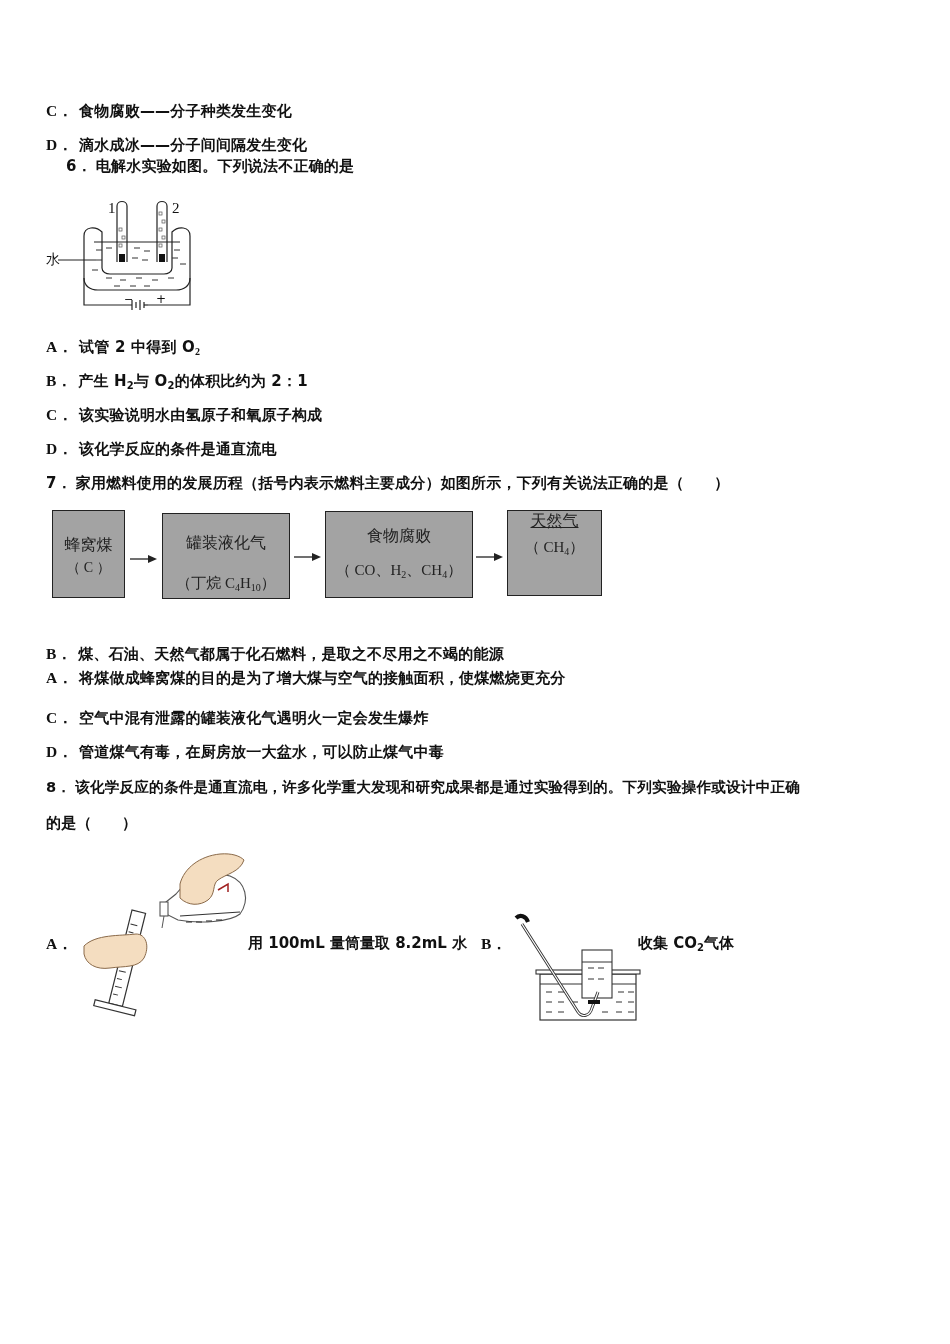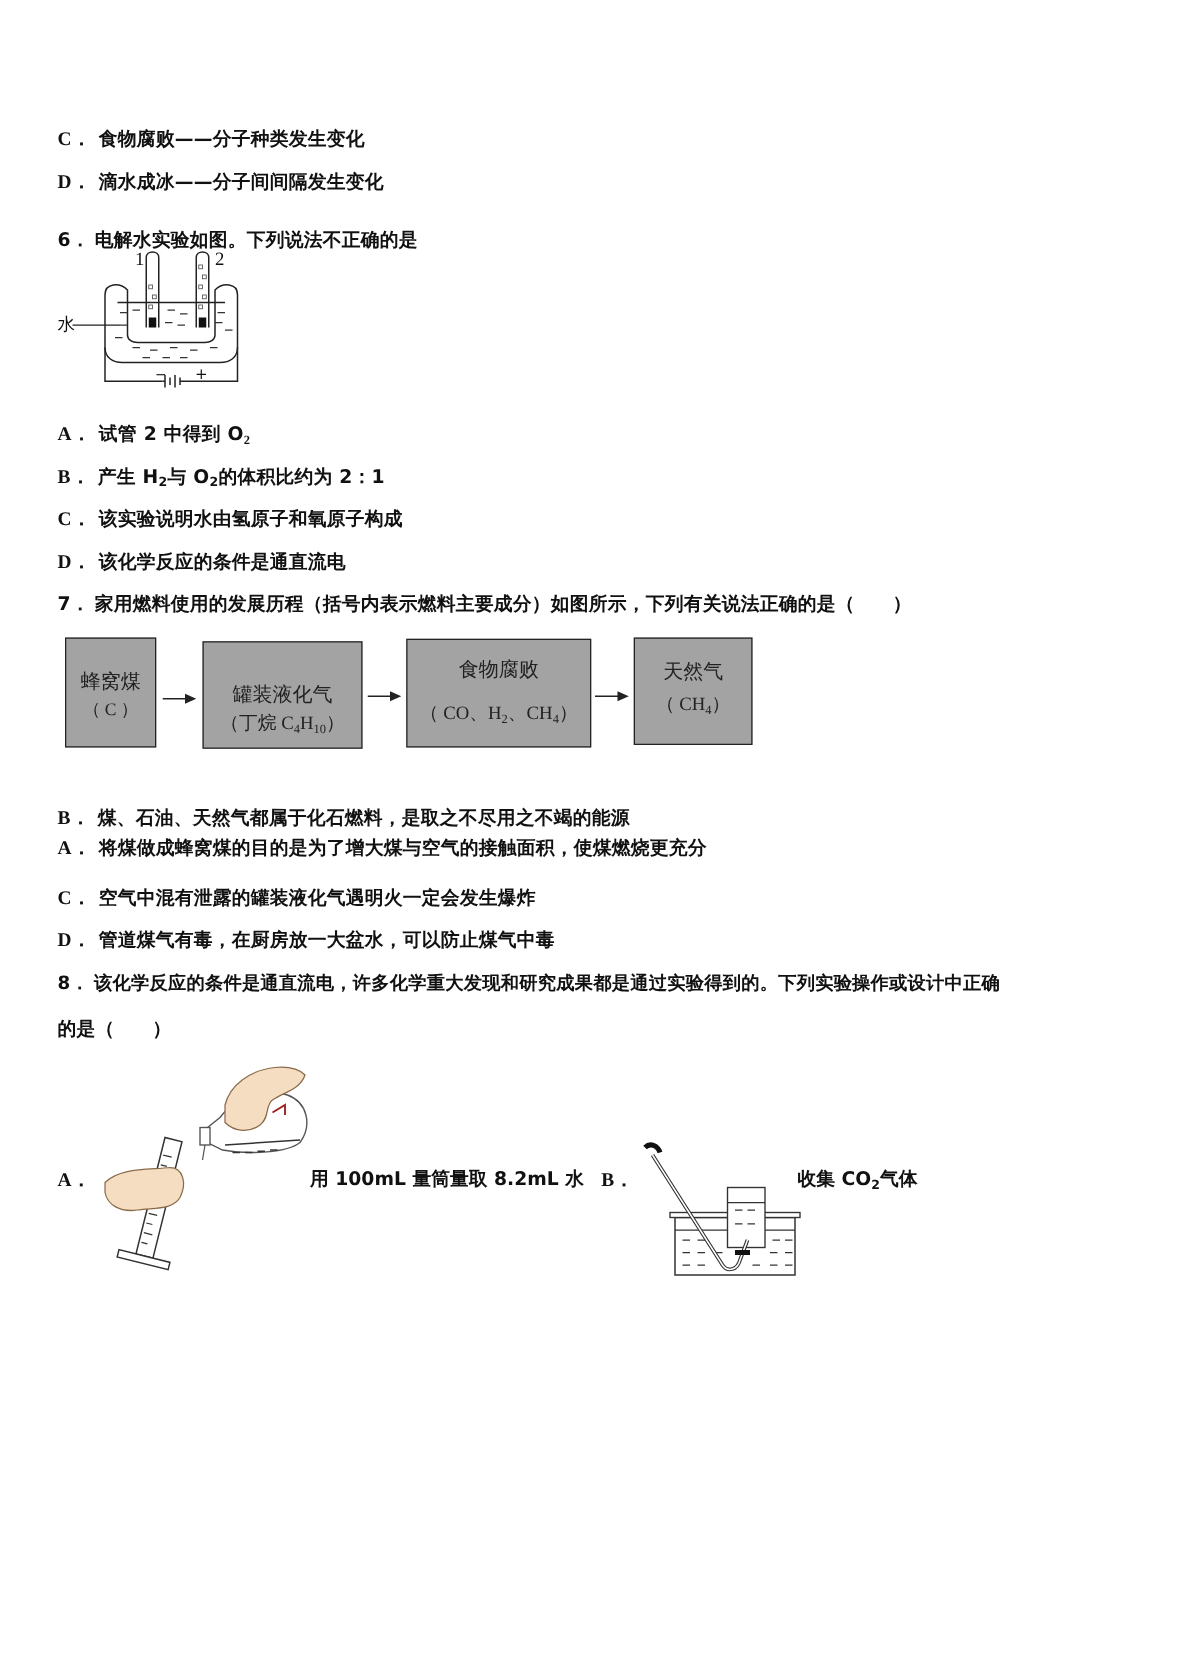--- a/index.html
+++ b/index.html
@@ -79,21 +79,21 @@
 </head>
 <body>
 
 <div class="line" style="top:101px;">
   <span class="opt-letter">C．</span><span>食物腐败——分子种类发生变化</span>
 </div>
 <div class="line" style="top:135px;">
   <span class="opt-letter">D．</span><span>滴水成冰——分子间间隔发生变化</span>
 </div>
 
-<div class="line" style="top:182px;">
+<div class="line" style="top:156px;margin-left:20px;">
   <span class="q-num">6．</span><span class="q-title">电解水实验如图。下列说法不正确的是</span>
 </div>
 
 <svg class="fig" style="left:44px; top:198px;" width="170" height="115" viewBox="0 0 170 115">
   <g fill="none" stroke="#222" stroke-width="1.2">
 
     <path d="M40,38 C40,28 52,28 58,34 L58,70 C58,74 62,76 66,76 L120,76 C124,76 128,74 128,70 L128,34 C134,28 146,28 146,38 L146,80 C146,88 140,92 132,92 L54,92 C46,92 40,88 40,80 Z"></path>
 
     <path d="M50,44 L136,44"></path>
 
@@ -178,39 +178,39 @@
 <div class="flow-box" style="left:52px; top:510px; width:71px; height:86px;">
   <div class="name" style="margin-top:24px;">蜂窝煤</div>
   <div class="comp" style="margin-top:3px;">（ C ）</div>
 </div>
 <svg class="flow-arrow" style="left:130px; top:553px;" width="28" height="12">
   <line x1="0" y1="6" x2="20" y2="6" stroke="#222" stroke-width="1.3"></line>
   <polygon points="18,2 27,6 18,10" fill="#222"></polygon>
 </svg>
 
 <div class="flow-box" style="left:162px; top:513px; width:126px; height:84px;">
-  <div class="name" style="margin-top:32px;">罐装液化气</div>
-  <div class="comp" style="margin-top:2px; font-size:15px;"><span>（丁烷 C</span><sub>4</sub><span>H</span><sub>10</sub><span>）</span></div>
+  <div class="name" style="margin-top:19px;">罐装液化气</div>
+  <div class="comp" style="margin-top:20px; font-size:15px;"><span>（丁烷 C</span><sub>4</sub><span>H</span><sub>10</sub><span>）</span></div>
 </div>
 <svg class="flow-arrow" style="left:294px; top:551px;" width="28" height="12">
   <line x1="0" y1="6" x2="20" y2="6" stroke="#222" stroke-width="1.3"></line>
   <polygon points="18,2 27,6 18,10" fill="#222"></polygon>
 </svg>
 
 <div class="flow-box" style="left:325px; top:511px; width:146px; height:85px;">
   <div class="name" style="margin-top:14px;">食物腐败</div>
   <div class="comp" style="margin-top:14px; font-size:15px;"><span>（ CO、H</span><sub>2</sub><span>、CH</span><sub>4</sub><span>）</span></div>
 </div>
 <svg class="flow-arrow" style="left:476px; top:551px;" width="28" height="12">
   <line x1="0" y1="6" x2="20" y2="6" stroke="#222" stroke-width="1.3"></line>
   <polygon points="18,2 27,6 18,10" fill="#222"></polygon>
 </svg>
 
 <div class="flow-box" style="left:507px; top:510px; width:93px; height:84px;">
-  <div class="name" style="margin-top:16px;">天然气</div>
+  <div class="name" style="text-decoration:underline;">天然气</div>
   <div class="comp" style="margin-top:6px; font-size:15px;"><span>（ CH</span><sub>4</sub><span>）</span></div>
 </div>
 
 <div class="line" style="top:668px;">
   <span class="opt-letter">A．</span><span>将煤做成蜂窝煤的目的是为了增大煤与空气的接触面积，使煤燃烧更充分</span>
 </div>
 <div class="line" style="top:644px;">
   <span class="opt-letter">B．</span><span>煤、石油、天然气都属于化石燃料，是取之不尽用之不竭的能源</span>
 </div>
 <div class="line" style="top:708px;">

